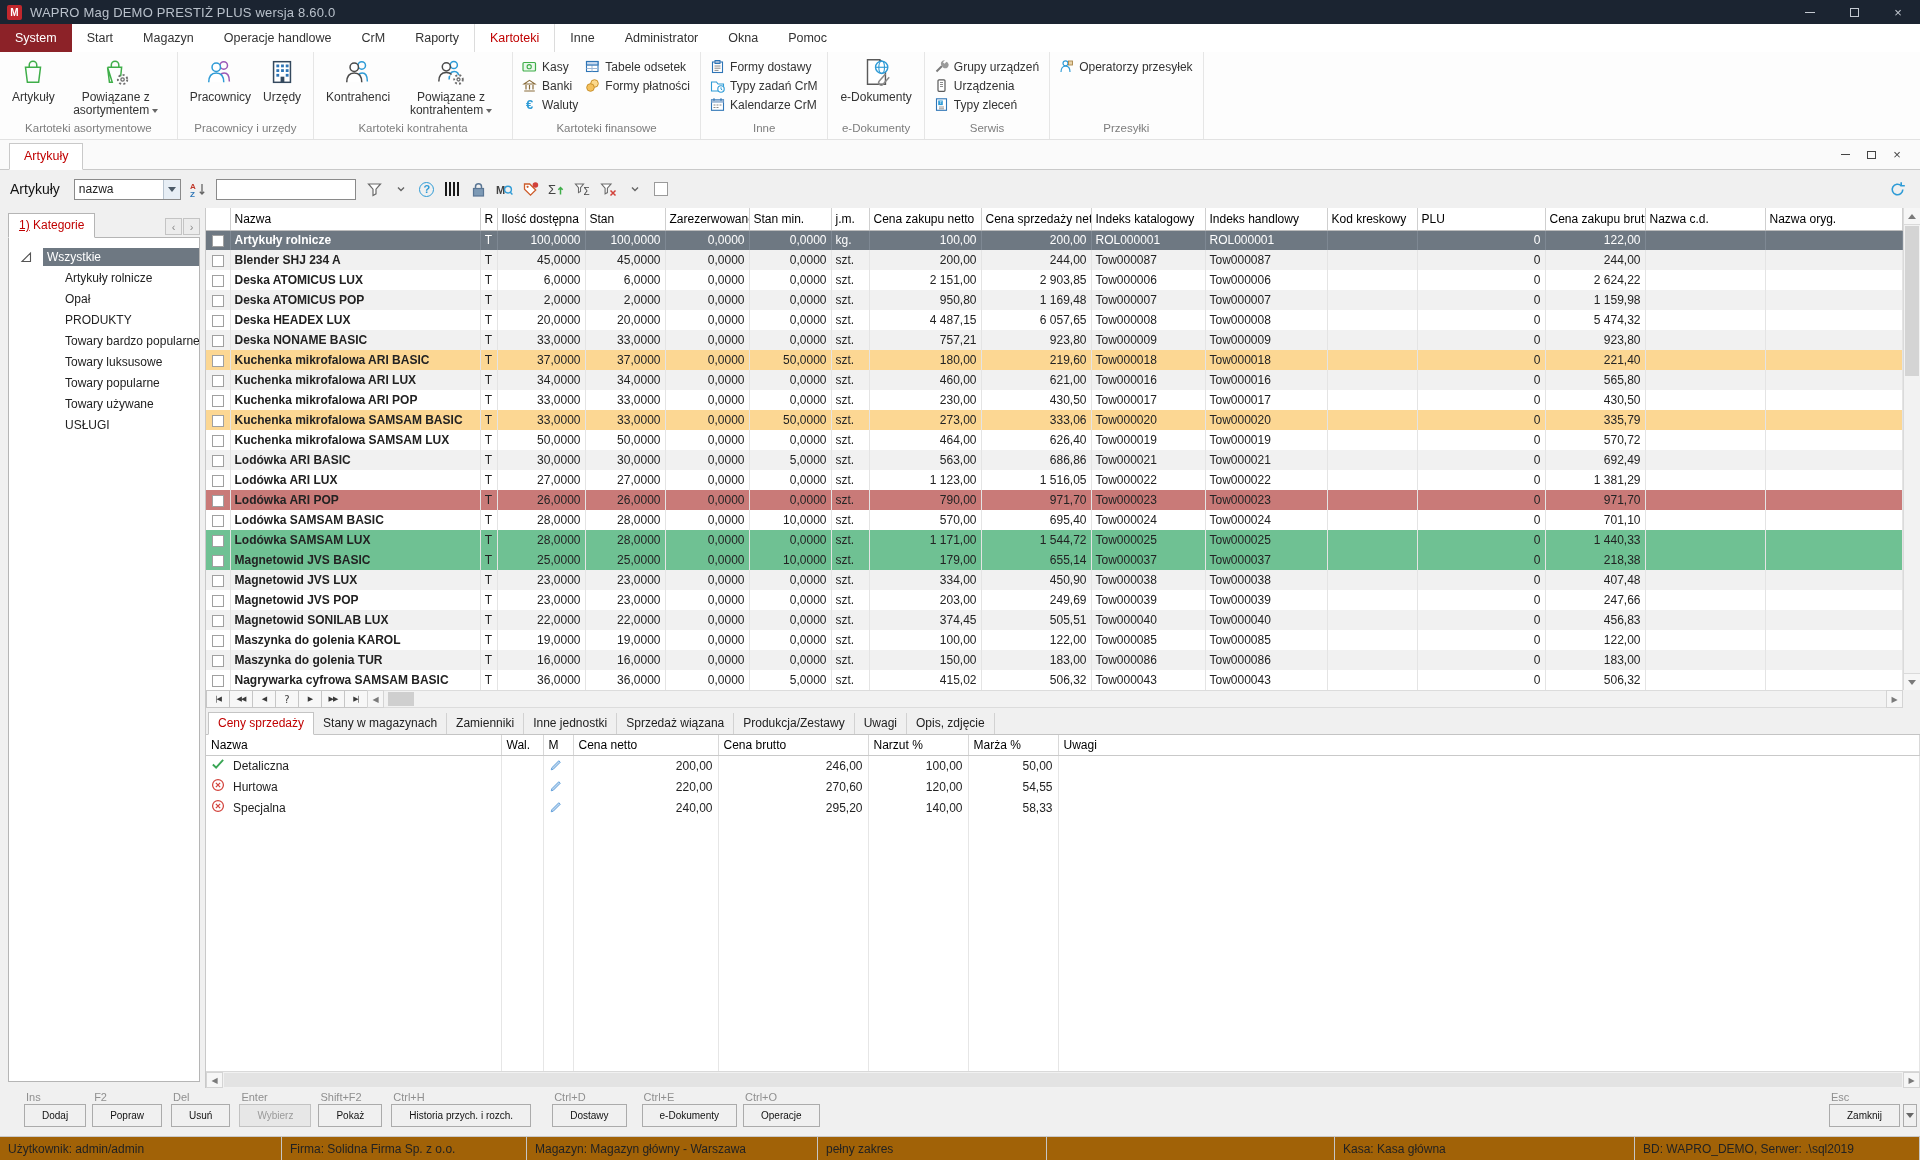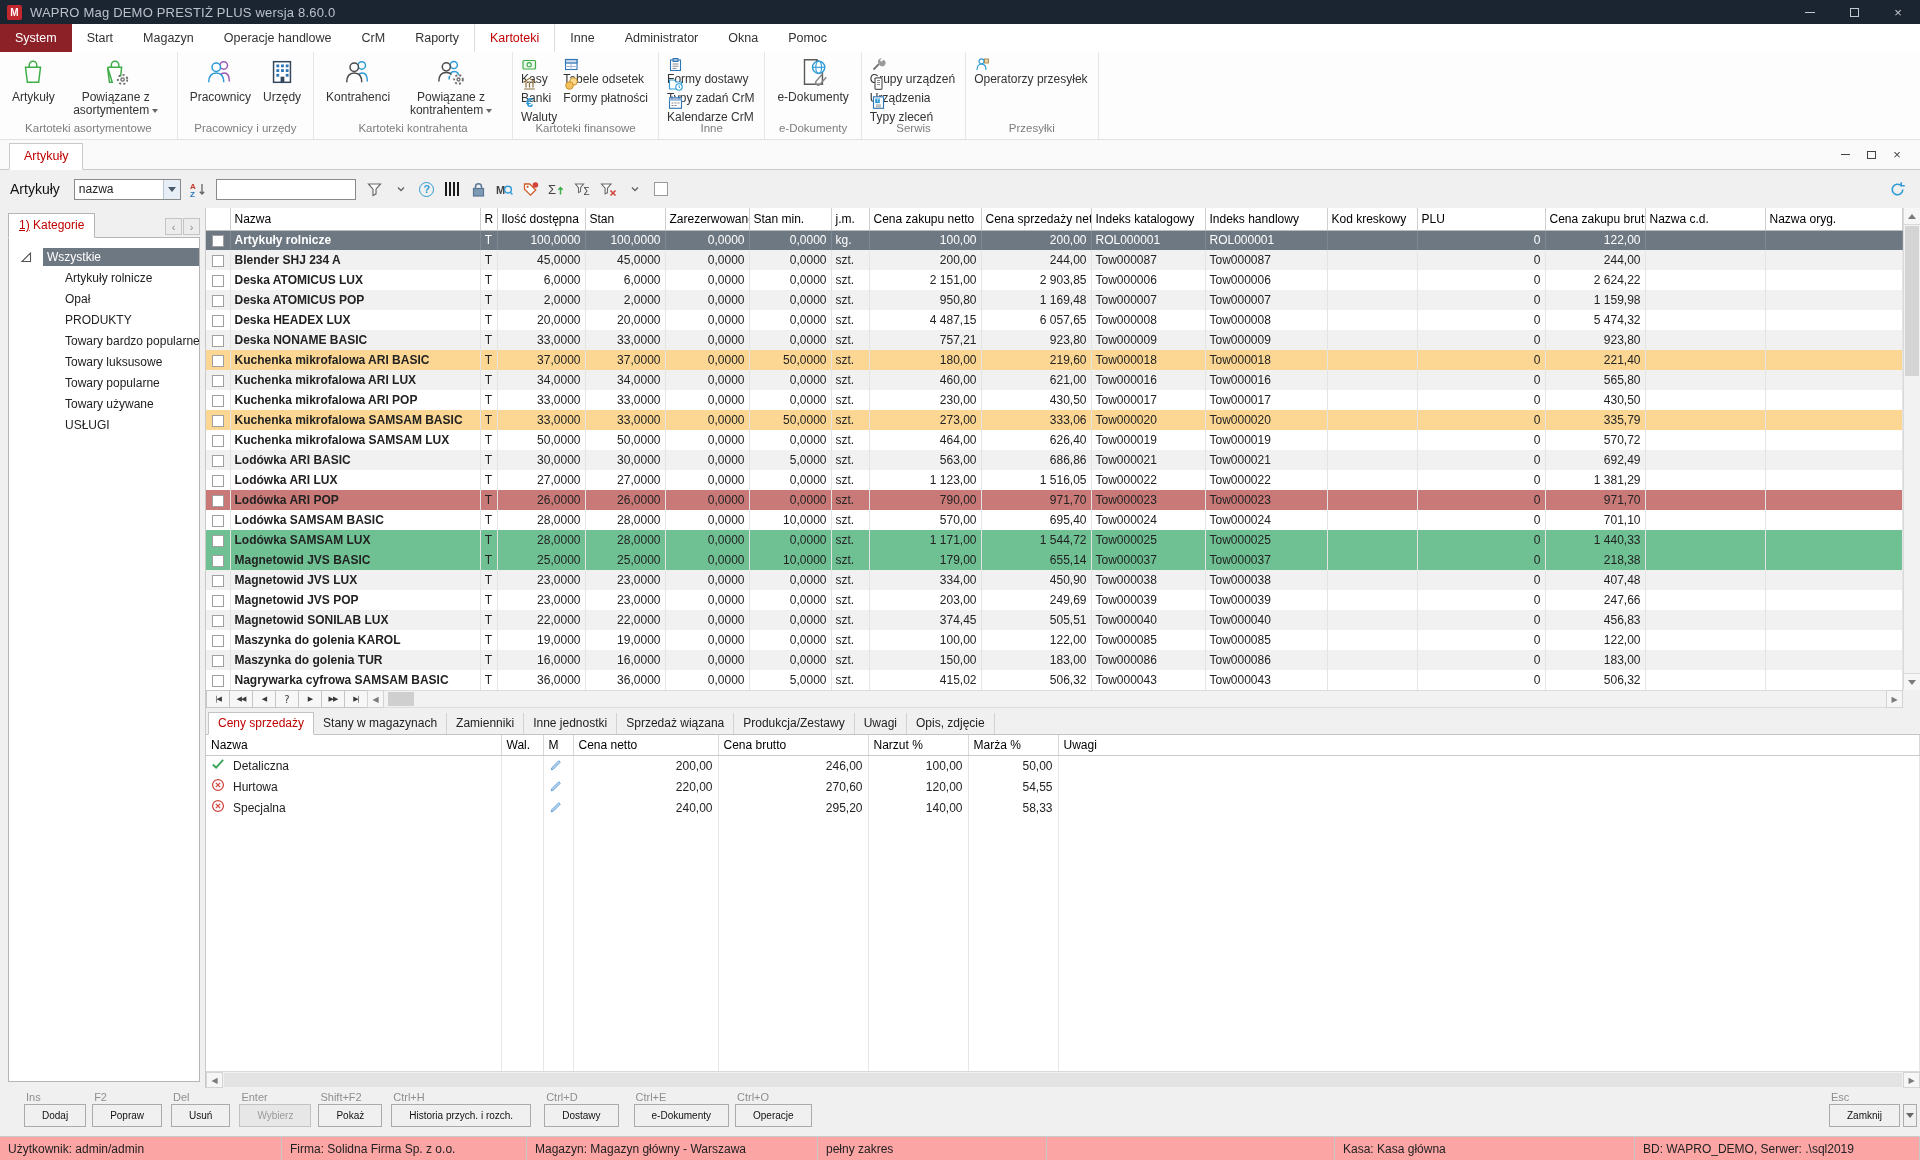--- a/index.html
+++ b/index.html
@@ -27,21 +27,21 @@
   .ribbon { height:88px; background:#fdfdfd; border-bottom:1px solid #e2e2e2; display:flex; flex:0 0 auto; }
   .rb-group { display:flex; flex-direction:column; border-right:1px solid #e6e6e6; padding:2px 6px 0 6px; }
   .rb-content { flex:1; display:flex; align-items:flex-start; }
   .rb-caption { height:17px; text-align:center; color:#7d7d7d; font-size:11.5px; white-space:nowrap; padding:0 4px; }
   .rb-big { display:flex; flex-direction:column; align-items:center; padding:2px 6px; max-width:110px; }
   .rb-big .ric { height:32px; display:flex; align-items:center; justify-content:center; }
   .rb-label { font-size:12px; color:#333; text-align:center; line-height:13px; margin-top:3px; white-space:normal; }
   .drop { display:inline-block; width:0; height:0; border-left:3.5px solid transparent; border-right:3.5px solid transparent;
           border-top:4px solid #666; margin-left:3px; vertical-align:middle; }
   .rb-smallcol { display:flex; flex-direction:column; padding:3px 4px 0 2px; }
-  .rb-small { display:flex; align-items:flex-start; height:19px; white-space:nowrap; color:#333; font-size:12px;flex-direction:column; }
+  .rb-small { display:flex; align-items:center; height:19px; white-space:nowrap; color:#333; font-size:12px; }
   .rb-small .ric { width:17px; margin-right:4px; display:flex; justify-content:center; }
   .euro-glyph { color:#2e9bd6; font-size:13px; font-weight:bold; }
 
   
   .doctab-row { height:30px; background:#fafafa; border-bottom:1px solid #c9c9c9; display:flex; align-items:flex-end; flex:0 0 auto; }
   .doc-tab { margin-left:9px; background:#fff; border:1px solid #c9c9c9; border-bottom:1px solid #fff; position:relative; top:1px;
              padding:5px 14px 6px 14px; color:#c00000; font-size:12.5px; }
   .mdi-btns { margin-left:auto; display:flex; align-items:center; height:100%; padding-right:10px; }
   .mdi-btn { width:26px; height:20px; display:flex; align-items:center; justify-content:center; color:#444; font-size:13px; }
   .glyph-min-d { width:9px; height:1px; background:#444; display:inline-block; }
@@ -140,21 +140,21 @@
   .action { display:flex; flex-direction:column; }
   .action .hint { font-size:11px; color:#8f8f8f; height:13px; padding-left:2px; }
   .btn { height:23px; min-width:58px; padding:0 17px; background:#f0f0f0; border:1px solid #ababab; font-size:10px; color:#111;
          font-family:inherit; white-space:nowrap; }
   .btn.disabled { color:#9a9a9a; background:#e7e7e7; border-color:#c2c2c2; }
   .actions-right { margin-left:auto; display:flex; align-items:flex-start; padding-right:3px; }
   .chev-strip { width:14px; height:23px; margin-top:13px; margin-left:3px; background:#f0f0f0; border:1px solid #ababab;
                 display:flex; align-items:center; justify-content:center; }
 
   
-  .statusbar { height:24px; flex:0 0 auto; background:#fca5a5; border-top:1px solid #c9c9c9; display:flex; align-items:stretch; }
+  .statusbar { height:24px; flex:0 0 auto; background:#a16207; border-top:1px solid #c9c9c9; display:flex; align-items:stretch; }
   .seg { display:flex; align-items:center; padding:0 8px; border-right:1px solid #c6c6c6; font-size:12px; color:#222;
          white-space:nowrap; overflow:hidden; }
 </style>
 </head>
 <body>
 
 <div id="app">
 
   <div class="titlebar">
     <span class="app-logo">M</span>
@@ -1230,21 +1230,21 @@
           <button class="btn disabled">Wybierz</button>
         </div>
         <div class="action" style="margin-left: 7px;">
           <span class="hint">Shift+F2</span>
           <button class="btn">Pokaż</button>
         </div>
         <div class="action" style="margin-left: 9px;">
           <span class="hint">Ctrl+H</span>
           <button class="btn">Historia przych. i rozch.</button>
         </div>
-        <div class="action" style="margin-left: 13px;">
+        <div class="action" style="margin-left: 21px;">
           <span class="hint">Ctrl+D</span>
           <button class="btn">Dostawy</button>
         </div>
         <div class="action" style="margin-left: 15px;">
           <span class="hint">Ctrl+E</span>
           <button class="btn">e-Dokumenty</button>
         </div>
         <div class="action" style="margin-left: 6px;">
           <span class="hint">Ctrl+O</span>
           <button class="btn">Operacje</button>

